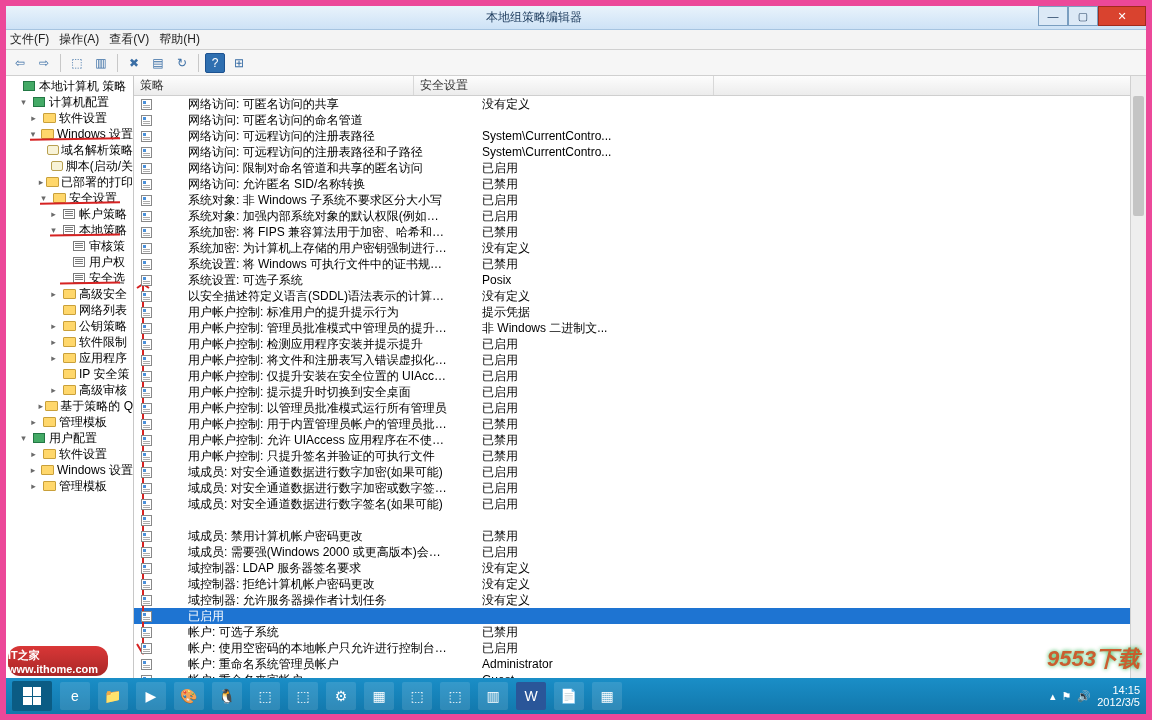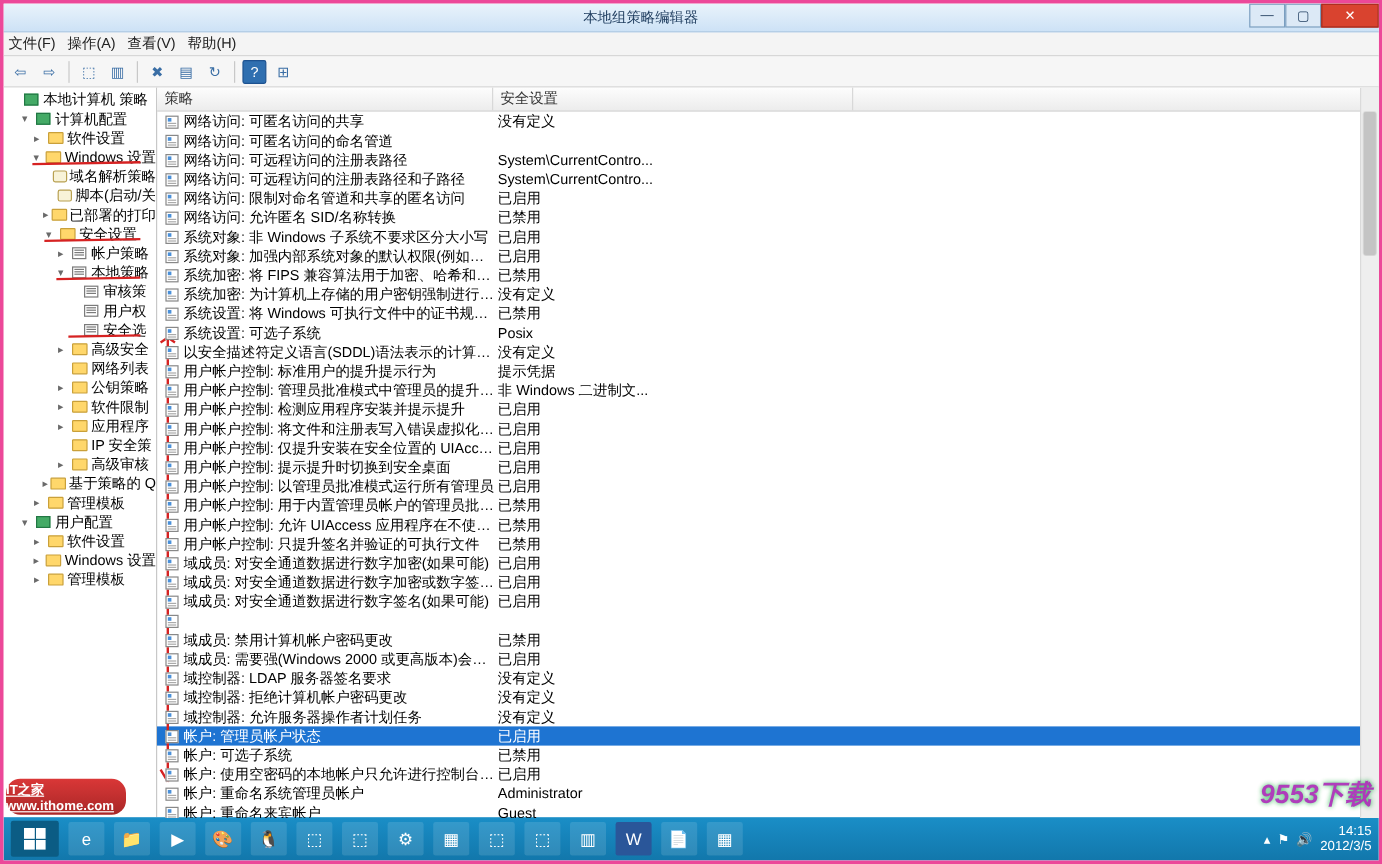--- a/index.html
+++ b/index.html
@@ -1,17 +1,17 @@
 <!DOCTYPE html>
 <html><head>
 <meta charset="utf-8">
 <style>
   * { box-sizing: border-box; }
   html,body { margin:0; padding:0; height:100%; font-family:"Microsoft YaHei","Segoe UI",Tahoma,sans-serif; font-size:12px; background:#fff; }
-  .window { width:1152px; height:720px; display:flex; flex-direction:column; position:relative; overflow:hidden; border:3px solid #ec4899; }
+  .window { width:1152px; height:720px; display:flex; flex-direction:column; position:relative; overflow:hidden; border:6px solid #ec4899; }
 
   
   .titlebar { height:24px; background:linear-gradient(#e9f3fb,#cde2f6); display:flex; align-items:center; position:relative; border-bottom:1px solid #a6c4e0; }
   .titlebar .title { flex:1; text-align:center; color:#1c3a5c; font-size:12px; }
   .winbtns { display:flex; height:100%; }
   .winbtn { width:30px; height:20px; margin-top:0; border:1px solid #7a9ec0; background:#dce9f6; display:flex; align-items:center; justify-content:center; font-size:11px; color:#1c3a5c; }
   .winbtn.close { background:#d9432f; color:#fff; border-color:#a02b1d; width:48px; }
 
   
   .menubar { height:20px; background:#f4f4f4; border-bottom:1px solid #d0d0d0; display:flex; align-items:center; padding:0 4px; gap:10px; color:#222; }
@@ -37,21 +37,21 @@
   .scroll { width:12px;height:10px;background:#f8f3d8;border:1px solid #b8a050;border-radius:2px;}
   .redmark { position:absolute; pointer-events:none; border-bottom:2px solid #d62222; height:0; transform:skewY(-1deg); }
 
   
   .list { flex:1; display:flex; flex-direction:column; min-width:0; position:relative; }
   .list-head { height:20px; background:linear-gradient(#fdfdfd,#ececec); border-bottom:1px solid #cfcfcf; display:flex; align-items:center; }
   .colh { padding:0 6px; border-right:1px solid #d8d8d8; height:100%; display:flex; align-items:center; color:#333; }
   .col1 { width:280px; }
   .col2 { width:300px; }
   .list-body { flex:1; overflow:auto; position:relative; }
-  .row { display:flex; align-items:center; height:16px; padding-left:4px; }
+  .row { display:flex; align-items:center; height:16px; padding-left:4px;gap:32px; }
   .row .ico { width:16px; height:14px; display:inline-flex; align-items:center; justify-content:center; margin-right:2px; }
   .pol { width:11px; height:11px; background:#fff; border:1px solid #888; position:relative; }
   .pol::before{content:"";position:absolute;left:1px;top:1px;width:3px;height:3px;background:#4a90d9;}
   .pol::after{content:"";position:absolute;left:1px;top:5px;right:1px;height:1px;background:#aaa;box-shadow:0 2px #aaa;}
   .row .c1 { width:262px; white-space:nowrap; overflow:hidden; text-overflow:ellipsis; color:#000; }
   .row .c2 { width:300px; white-space:nowrap; overflow:hidden; text-overflow:ellipsis; color:#000; }
   .row.sel { background:#1e74d2; }
   .row.sel .c1, .row.sel .c2 { color:#fff; }
   .scrollbar-r { position:absolute; right:0; top:0; bottom:0; width:16px; background:#eee; border-left:1px solid #d0d0d0;}
   .scrollbar-r .thumb{position:absolute;left:2px;right:2px;top:20px;height:120px;background:#c4c4c4;border-radius:2px;}
@@ -61,22 +61,22 @@
   .bigarrow svg{width:100%;height:100%;}
 
   
   .taskbar { height:36px; background:linear-gradient(#1a8ec7,#1277ab); display:flex; align-items:center; padding:0 6px; gap:8px; position:relative; }
   .startbtn { width:40px; height:30px; background:#0b5c84; border-radius:2px; display:flex; align-items:center; justify-content:center; }
   .startbtn .win { width:18px; height:18px; display:grid; grid-template-columns:1fr 1fr; grid-template-rows:1fr 1fr; gap:1px; }
   .startbtn .win div{background:#fff;}
   .tray { margin-left:auto; display:flex; align-items:center; gap:6px; color:#fff; font-size:11px; }
   .tbicon { width:30px; height:28px; background:rgba(255,255,255,.12); border-radius:2px; display:flex; align-items:center; justify-content:center; color:#fff; font-size:14px;}
 
-  .watermark-left { position:absolute; left:2px; bottom:38px; width:100px; height:30px; background:linear-gradient(#d62222,#a01010); color:#fff; font-weight:bold; display:flex; align-items:center; justify-content:center; font-size:11px; border-radius:12px; opacity:.9;text-decoration:underline;}
-  .watermark-right{ position:absolute; right:6px; bottom:40px; color:#a21caf; font-weight:bold; font-size:22px; font-style:italic; text-shadow:0 0 4px #0a3; opacity:.85;}
+  .watermark-left { position:absolute; left:2px; bottom:38px; width:100px; height:30px; background:linear-gradient(#d62222,#a01010); color:#fff; font-weight:bold; display:flex; align-items:center; justify-content:center; font-size:11px; border-radius:12px; opacity:.9;}
+  .watermark-right{ position:absolute; right:6px; bottom:40px; color:#c2410c; font-weight:bold; font-size:22px; font-style:italic; text-shadow:0 0 4px #0a3; opacity:.85;}
 </style>
 </head>
 <body>
 
 <div class="window">
 
   <div class="titlebar">
     <div style="width:24px"></div>
     <div class="title">本地组策略编辑器</div>
     <div class="winbtns">
@@ -527,21 +527,20 @@
             <span class="ico">
               <span class="pol"></span>
             </span>
             <span class="c1">域控制器: 允许服务器操作者计划任务</span>
             <span class="c2">没有定义</span>
           </div>
           <div class="row sel">
             <span class="ico">
               <span class="pol"></span>
             </span>
-            <span class="c1">帐户: 管理员帐户状态</span>
             <span class="c2">已启用</span>
           </div>
           <div class="row">
             <span class="ico">
               <span class="pol"></span>
             </span>
             <span class="c1">帐户: 可选子系统</span>
             <span class="c2">已禁用</span>
           </div>
           <div class="row">

